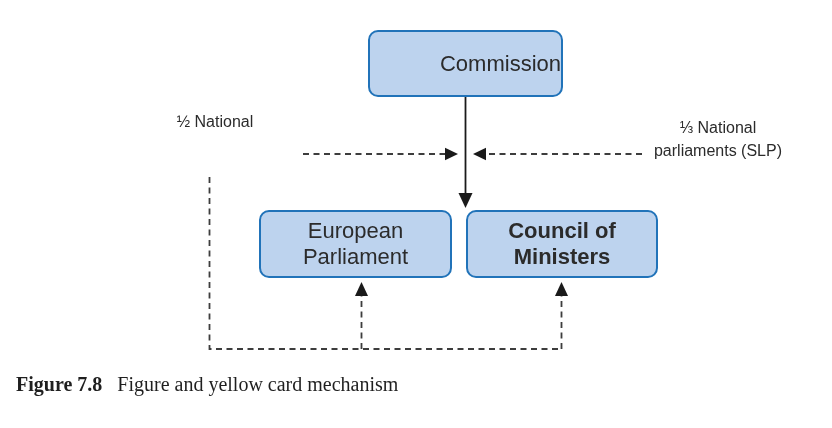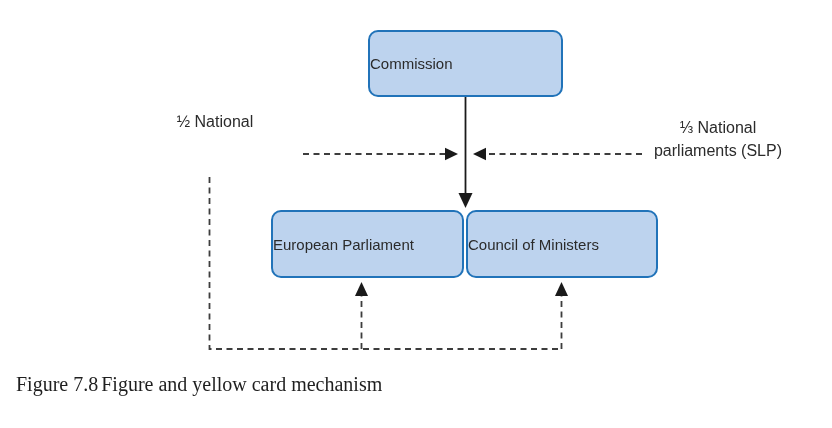--- a/index.html
+++ b/index.html
@@ -28,52 +28,52 @@
     height: 428px;
   }
   .solid-line { stroke: var(--solid-arrow); stroke-width: 1.8; fill: none; }
   .solid-head { fill: var(--solid-arrow); stroke: none; }
   .dash-line  { stroke: var(--dashed-line); stroke-width: 1.8; stroke-dasharray: 6 4.5; fill: none; }
   .dash-head  { fill: var(--solid-arrow); stroke: none; }
   .node {
     position: absolute;
     display: flex;
     align-items: center;
-    justify-content: flex-start;
+    justify-content: flex-end;
     background: var(--node-fill);
     border: 2px solid var(--node-border);
     border-radius: 10px;
-    font-size: 15px;
+    font-size: 22px;
     color: var(--diagram-text);
     text-align: center;
   }
   .node-commission { left: 368px; top: 30px;  width: 195px; height: 67px; }
-  .node-ep         { left: 271px; top: 210px; width: 193px; height: 68px; }
-  .node-com        { left: 466px; top: 210px; width: 192px; height: 68px; }
+  .node-ep         { left: 259px; top: 210px; width: 193px; height: 68px; }
+  .node-com        { left: 466px; top: 210px; width: 192px; height: 68px; font-weight: bold; }
   .annotation {
     position: absolute;
     width: 200px;
     text-align: center;
     font-size: 16px;
     line-height: 23px;
     color: var(--diagram-text);
   }
   .annotation-olp { left: 115px; top: 110px; }
   .annotation-slp { left: 618px; top: 116px; }
   .annotation span { display: block; }
   .caption {
     position: absolute;
     left: 16px;
     top: 373px;
     font-family: "Liberation Serif", "DejaVu Serif", serif;
     font-size: 20px;
     color: var(--caption-color);
     white-space: nowrap;
   }
-  .caption-label { font-weight: normal; margin-right: 3px; }
+  .caption-label { font-weight: bold; margin-right: 15px; }
 </style>
 </head>
 <body>
 
 <div class="page">
 
   <svg class="overlay" viewBox="0 0 832 428" aria-hidden="true">
 
     <g>
       <line class="solid-line" x1="465.5" y1="97" x2="465.5" y2="195"></line>

